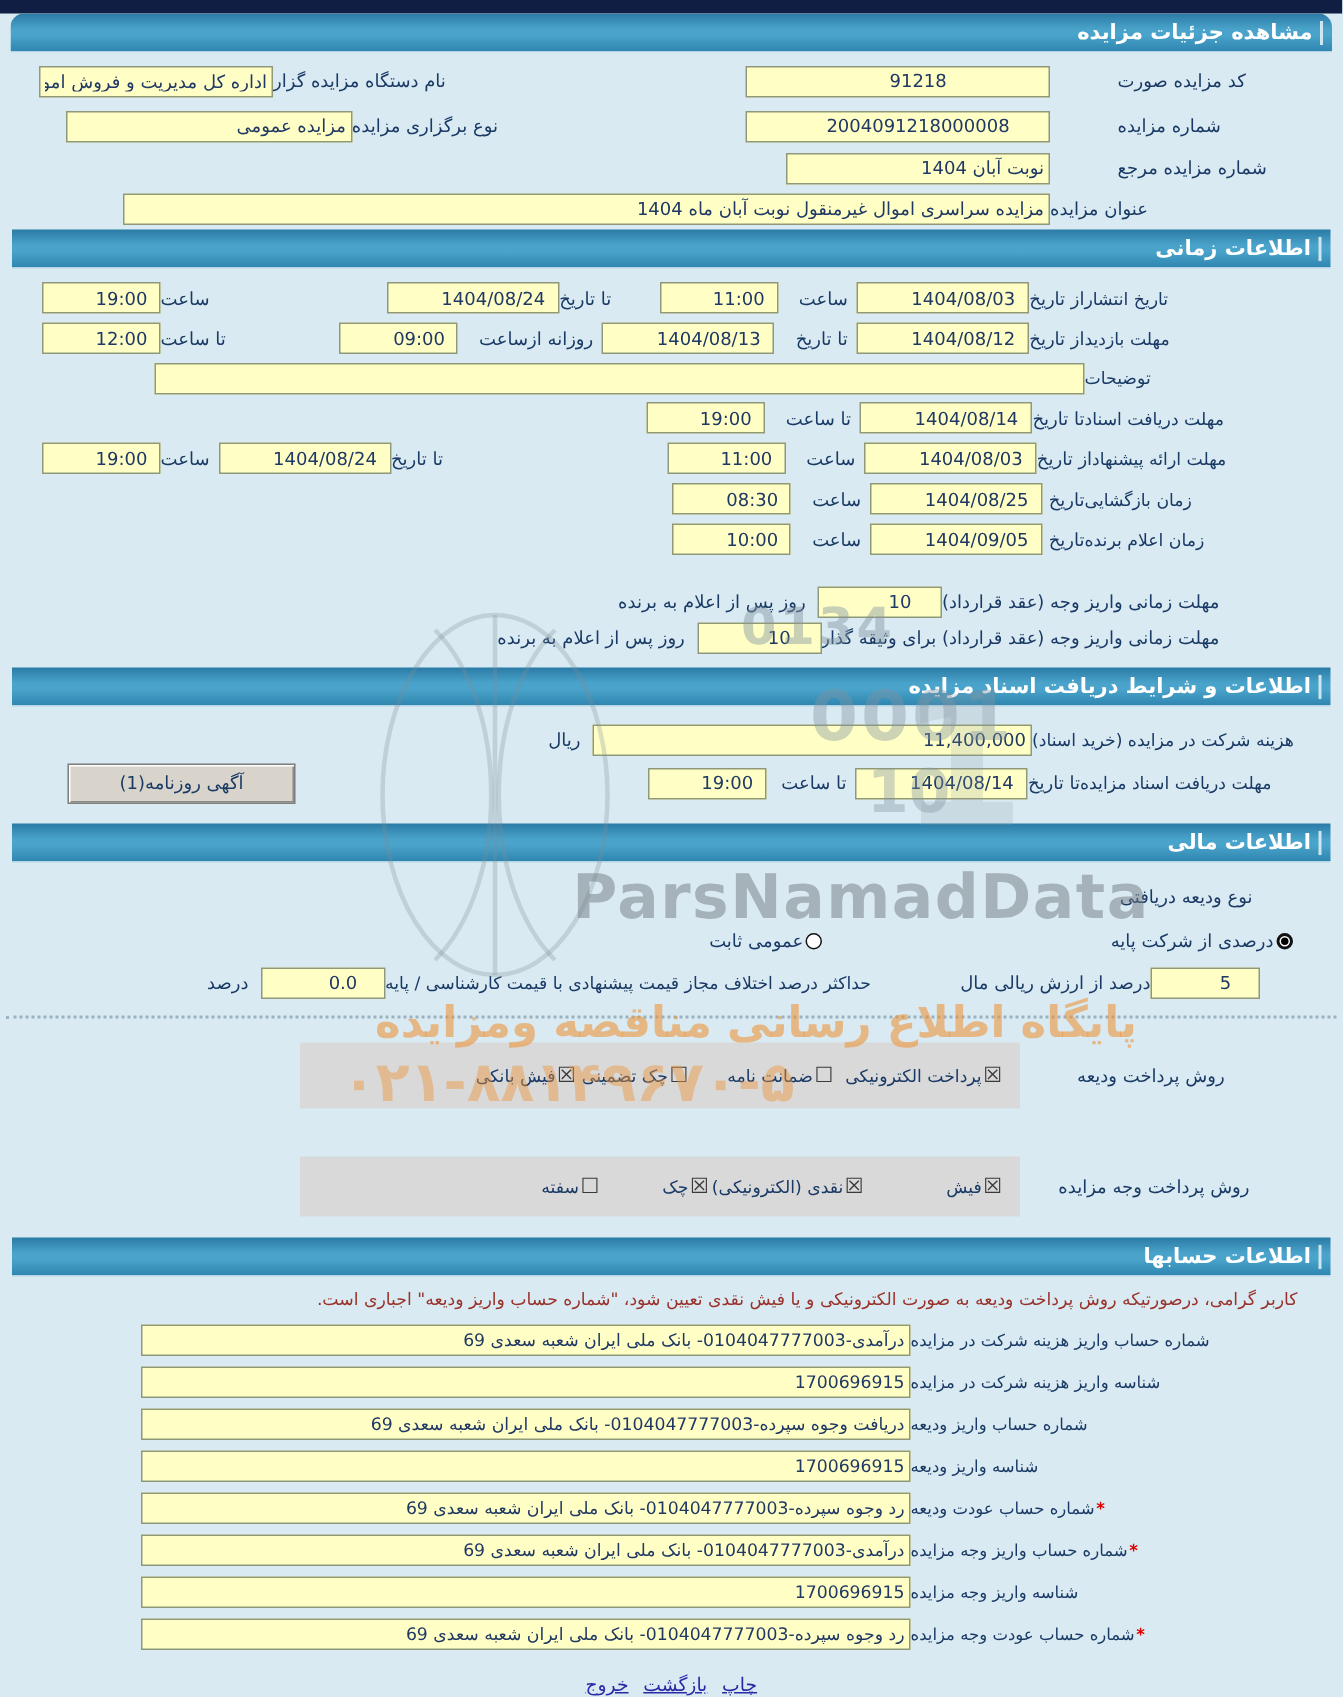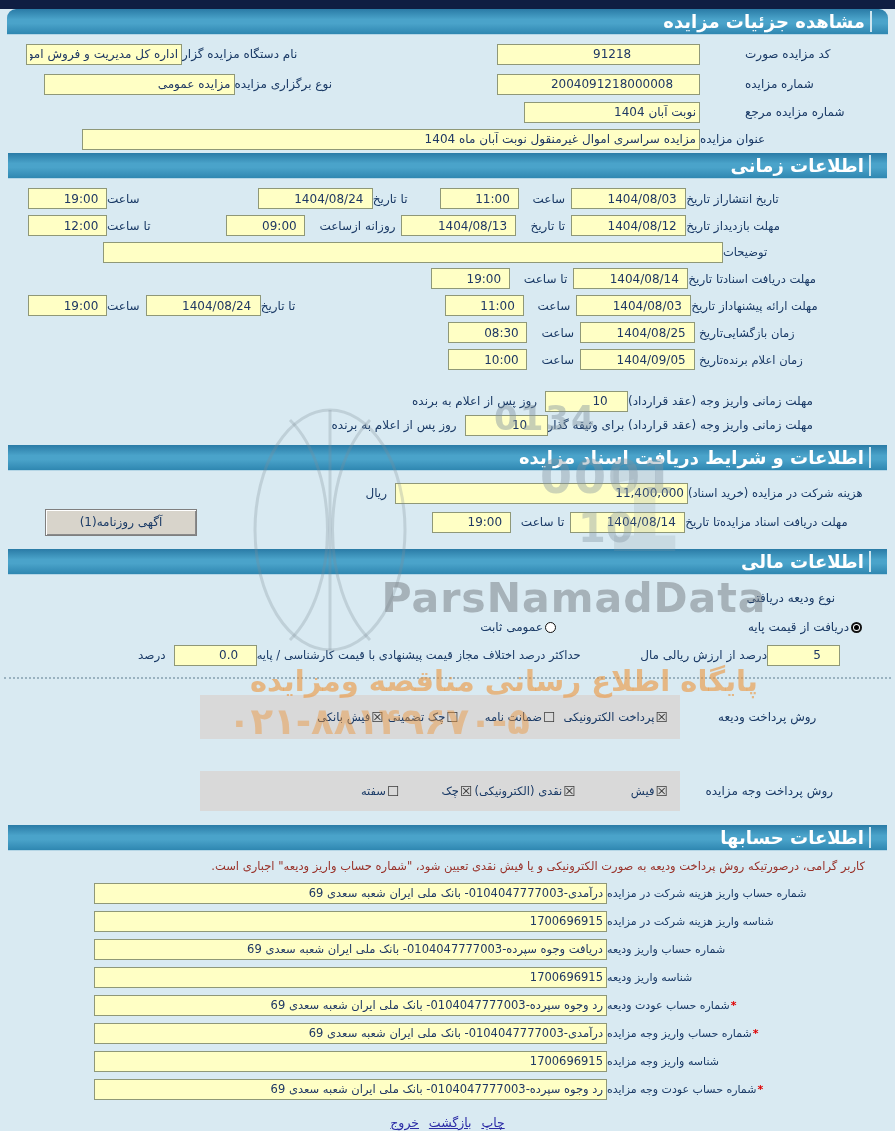--- a/index.html
+++ b/index.html
@@ -1,21 +1,21 @@
 <!DOCTYPE html>
 <html lang="fa"><head>
 <meta charset="utf-8">
 <style>
   html,body{margin:0;padding:0;background:#d9eaf2;}
   .page{position:relative;width:895px;height:1131px;background:#d9eaf2;overflow:hidden;
         font-family:"DejaVu Sans",sans-serif;font-size:12px;color:#1a3a66;direction:rtl;}
   .topstrip{height:9px;background:#0f1e42;}
   .bar{margin:2px 8px 0 8px;height:25px;display:flex;align-items:center;
        background:linear-gradient(180deg,#2a7ba6 0%,#4aa3ca 42%,#4aa3ca 58%,#2f87b1 100%);
-       color:#fff;font-weight:bold;font-size:18px;padding:0 16px;border-bottom:1px solid #b5d6e6;}
+       color:#fff;font-weight:bold;font-size:14px;padding:0 6px;border-bottom:1px solid #b5d6e6;}
   .bar.main{border-radius:9px 9px 0 0;margin:0 7px;}
   .bar .t{border-right:2px solid #cfe6f0;padding-right:5px;}
   .frow{display:flex;align-items:center;direction:rtl;white-space:nowrap;}
   .lbl{color:#1a3a66;white-space:nowrap;}
   .inp{background:#ffffc5;border:1px solid #8f9878;height:17px;font-family:"DejaVu Sans",sans-serif;
        font-size:12px;color:#1f3864;padding:1px 3px;box-sizing:content-box;border-radius:0;}
   .inp.ctr{direction:ltr;text-align:center;padding-left:30px;}
   .inp.rt{direction:rtl;text-align:right;}
   .date{width:80px;} .time{width:44px;} .small{width:48px;text-align:center;}
   .push{margin-right:auto;}
@@ -209,21 +209,21 @@
   <div class="bar mt12">
     <span class="t">اطلاعات مالی</span>
   </div>
 
   <div class="frow mt12" style="padding:0 60px;height:22px">
     <span class="lbl">نوع ودیعه دریافتی</span>
   </div>
 
   <div class="frow mt8" style="padding:0 33px;height:20px">
     <span class="radio on"></span>
-    <span class="lbl" style="margin-left:2px;margin-right:2px">دریافت از قیمت پایه</span>
+    <span class="lbl" style="margin-left:2px;margin-right:2px">درصدی از شرکت پایه</span>
     <span style="width:190px"></span>
     <span class="radio"></span>
     <span class="lbl" style="margin-right:2px">عمومی ثابت</span>
   </div>
 
   <div class="frow mt6" style="padding:0 55px 0 130px;height:24px">
     <input class="inp ctr" style="width: 38px;" readonly="" value="5">
     <span class="lbl gap6">درصد از ارزش ریالی مال</span>
     <span class="pair push">
       <span class="lbl" style="font-size:11.5px">حداکثر درصد اختلاف مجاز قیمت پیشنهادی با قیمت کارشناسی / پایه</span>

